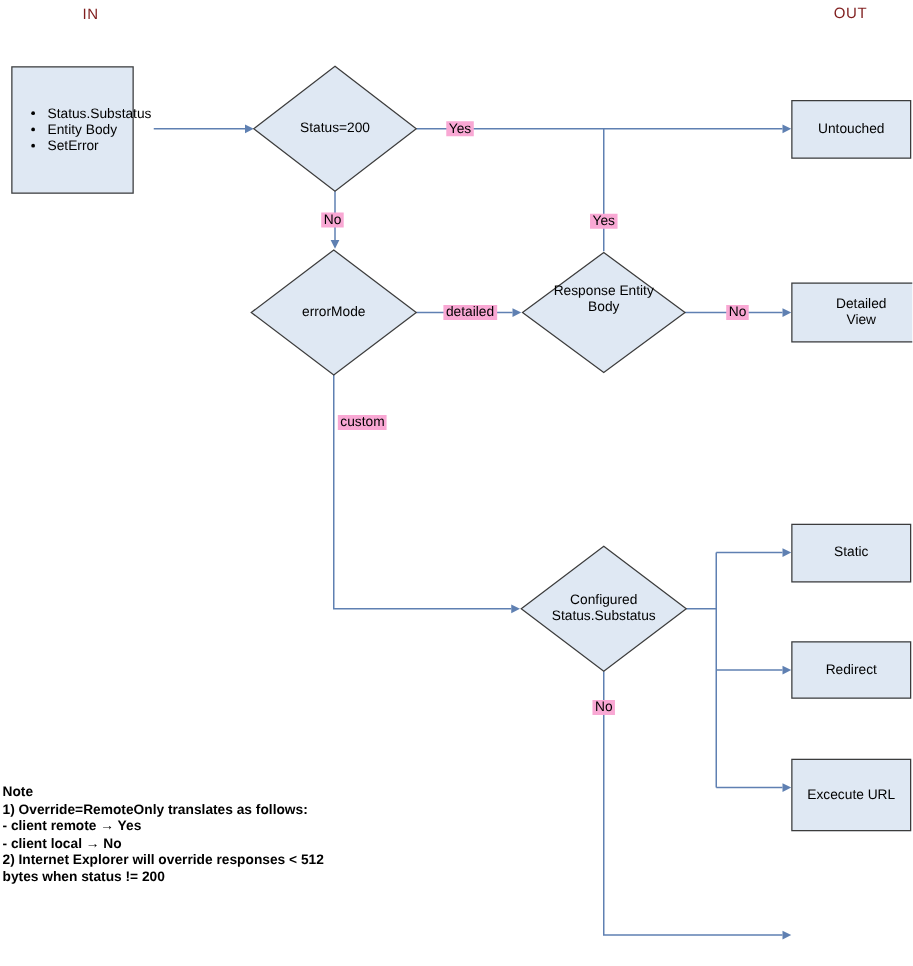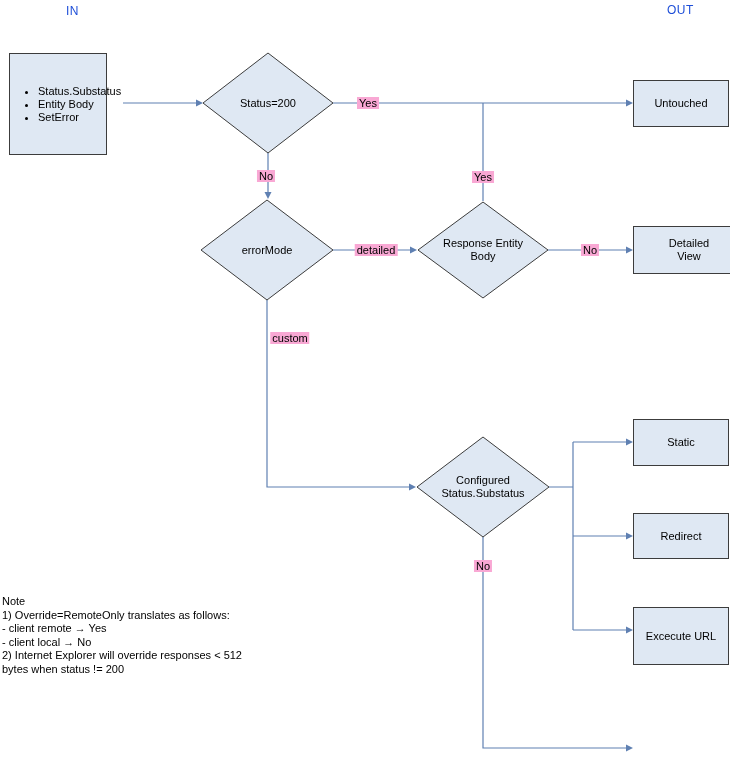--- a/index.html
+++ b/index.html
@@ -28,21 +28,21 @@
     stroke: none;
   }
   #connector-layer polygon.diamond {
     fill: var(--shape-fill, #dfe8f3);
     stroke: var(--shape-border, #3c3c3c);
     stroke-width: 1;
   }
   .corner-label {
     position: absolute;
     font-size: 12px;
-    color: #1d4ed8;
+    color: #7f1d1d;
     letter-spacing: 0.5px;
   }
   .obox {
     position: absolute;
     box-sizing: border-box;
     background: var(--shape-fill, #dfe8f3);
     border: 1px solid var(--shape-border, #3c3c3c);
     display: flex;
     align-items: center;
     justify-content: center;
@@ -76,23 +76,24 @@
   .elabel {
     position: absolute;
     transform: translate(-50%, -50%);
     background: #f9a8d4;
     padding: 0 2px;
     line-height: 12px;
     white-space: nowrap;
   }
   .note {
     position: absolute;
-    left: 2px; top: 595px;
+    left: 2px; top: 628px;
     line-height: 13.5px;
     white-space: nowrap;
+    font-weight: bold;
   }
 </style>
 </head>
 <body>
 
 <div id="canvas">
 
   <svg id="connector-layer" viewBox="0 0 730 773" xmlns="http://www.w3.org/2000/svg">
 
     <path d="M123 103 H196"></path>
@@ -138,21 +139,21 @@
   <div class="input-box">
     <ul>
       <li>Status.Substatus</li>
       <li>Entity Body</li>
       <li>SetError</li>
     </ul>
   </div>
 
   <div class="dlabel" style="left:268px; top:103px;">Status=200</div>
   <div class="dlabel" style="left:267px; top:250px;">errorMode</div>
-  <div class="dlabel wrap" style="left:483px; top:250px; width:100px;">Response Entity Body</div>
+  <div class="dlabel wrap" style="left:483px; top:240px; width:100px;">Response Entity Body</div>
   <div class="dlabel wrap" style="left:483px; top:487px; width:118px;">Configured Status.Substatus</div>
 
   <div class="elabel" style="left:368px; top:103px;">Yes</div>
   <div class="elabel" style="left:266px; top:176px;">No</div>
   <div class="elabel" style="left:483px; top:177px;">Yes</div>
   <div class="elabel" style="left:376px; top:250px;">detailed</div>
   <div class="elabel" style="left:590px; top:250px;">No</div>
   <div class="elabel" style="left:274px; top:338px;margin-left:16px;">custom</div>
   <div class="elabel" style="left:483px; top:566px;">No</div>
 

